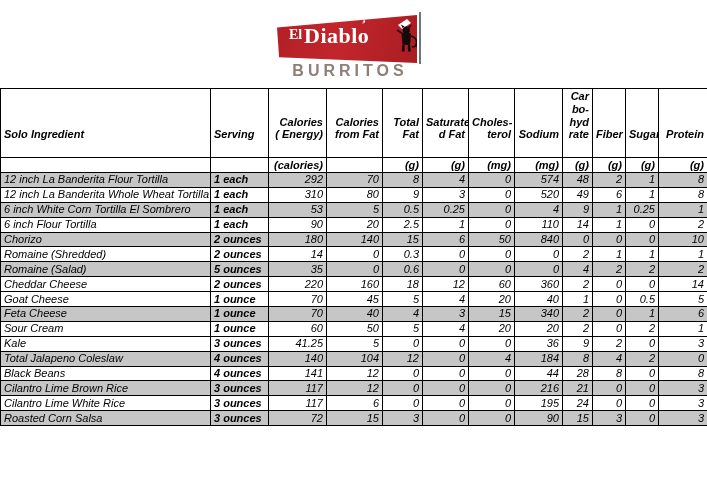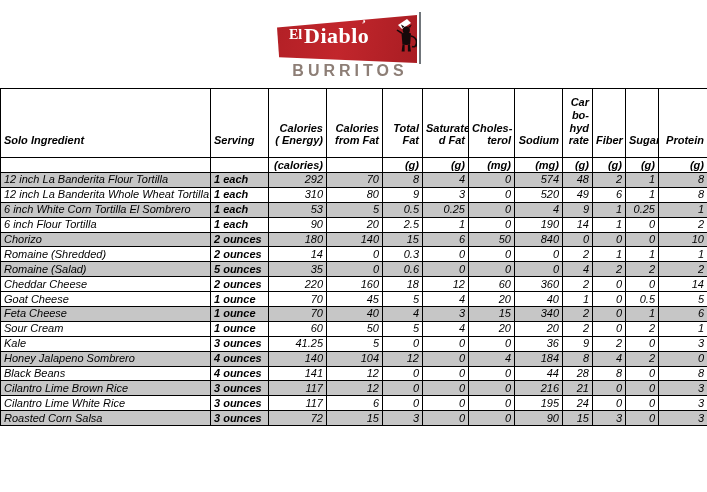--- a/index.html
+++ b/index.html
@@ -50,21 +50,21 @@
   }
   .nutrition th,.nutrition td{
     border:1px solid #000;
     padding:0 3px;
     overflow:hidden;white-space:nowrap;
     box-sizing:border-box;
   }
   .nutrition thead th.hdr{
     height:69px;vertical-align:bottom;
     font-weight:bold;font-size:11px;line-height:1.15;
-    white-space:pre-line;padding-bottom:10px;
+    white-space:pre-line;padding-bottom:16px;
     background:#fff;
   }
   .nutrition thead th.unit{
     height:15px;font-weight:bold;font-size:11px;text-align:right;
     background:#fff;line-height:14px;
   }
   .nutrition tbody td{
     height:14.9px;font-size:11px;line-height:13px;vertical-align:middle;
   }
   .nutrition .left{text-align:left;}
@@ -201,21 +201,21 @@
           <td class="right">1</td>
         </tr>
         <tr class="plain">
           <td class="left">6 inch Flour Tortilla</td>
           <td class="left serving">1 each</td>
           <td class="right">90</td>
           <td class="right">20</td>
           <td class="right">2.5</td>
           <td class="right">1</td>
           <td class="right">0</td>
-          <td class="right">190</td>
+          <td class="right">110</td>
           <td class="right">14</td>
           <td class="right">1</td>
           <td class="right">0</td>
           <td class="right">2</td>
         </tr>
         <tr class="shade">
           <td class="left">Chorizo</td>
           <td class="left serving">2 ounces</td>
           <td class="right">180</td>
           <td class="right">140</td>
@@ -320,21 +320,21 @@
           <td class="right">0</td>
           <td class="right">0</td>
           <td class="right">0</td>
           <td class="right">36</td>
           <td class="right">9</td>
           <td class="right">2</td>
           <td class="right">0</td>
           <td class="right">3</td>
         </tr>
         <tr class="shade">
-          <td class="left">Honey Jalapeno Sombrero</td>
+          <td class="left">Total Jalapeno Coleslaw</td>
           <td class="left serving">4 ounces</td>
           <td class="right">140</td>
           <td class="right">104</td>
           <td class="right">12</td>
           <td class="right">0</td>
           <td class="right">4</td>
           <td class="right">184</td>
           <td class="right">8</td>
           <td class="right">4</td>
           <td class="right">2</td>

